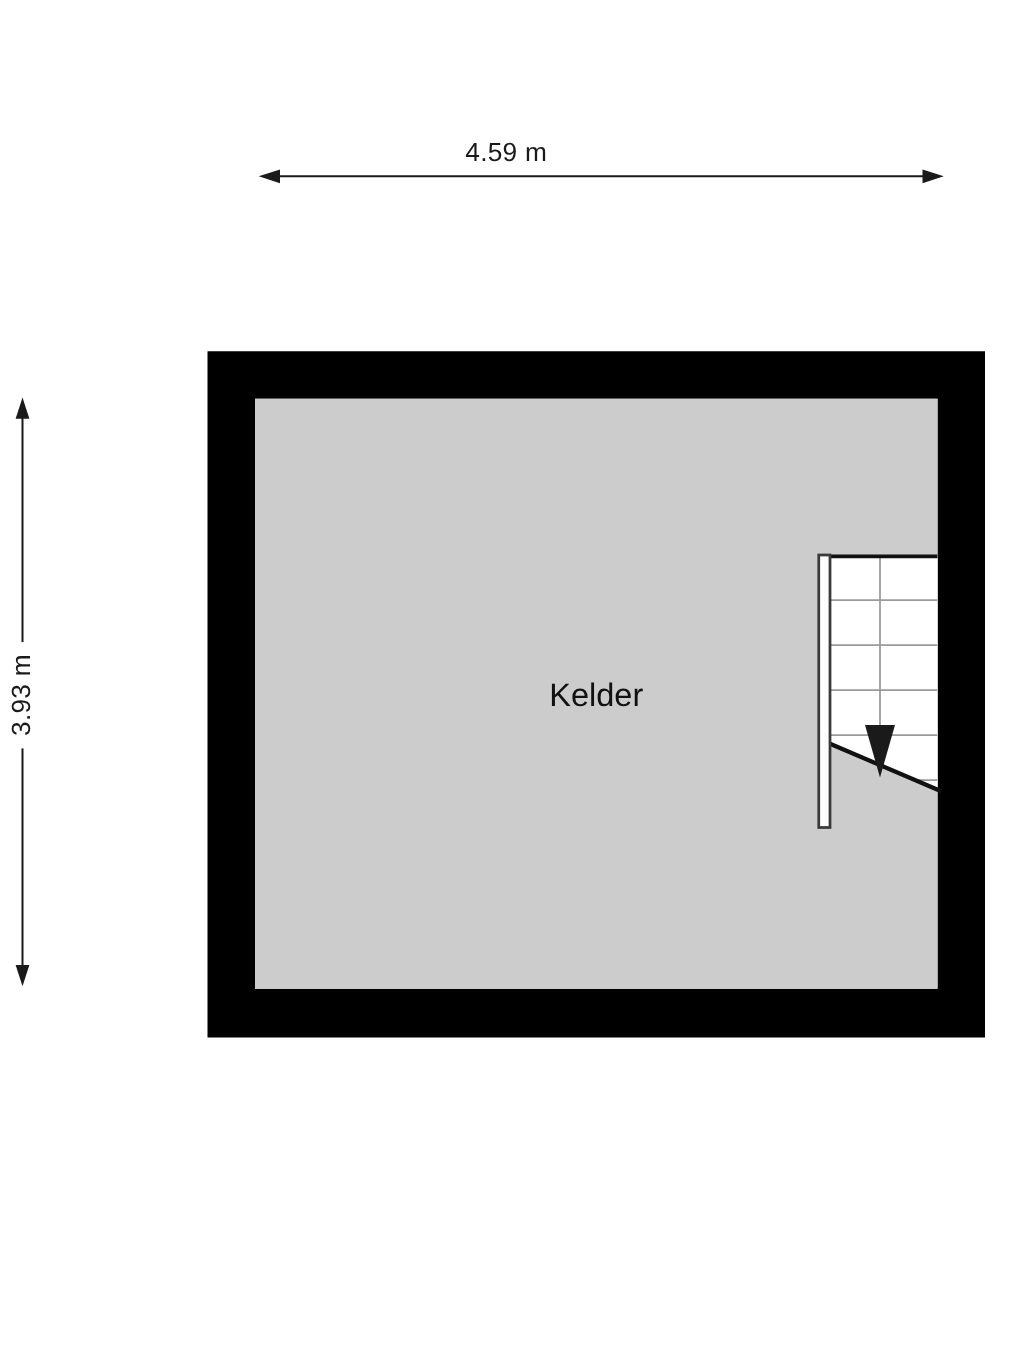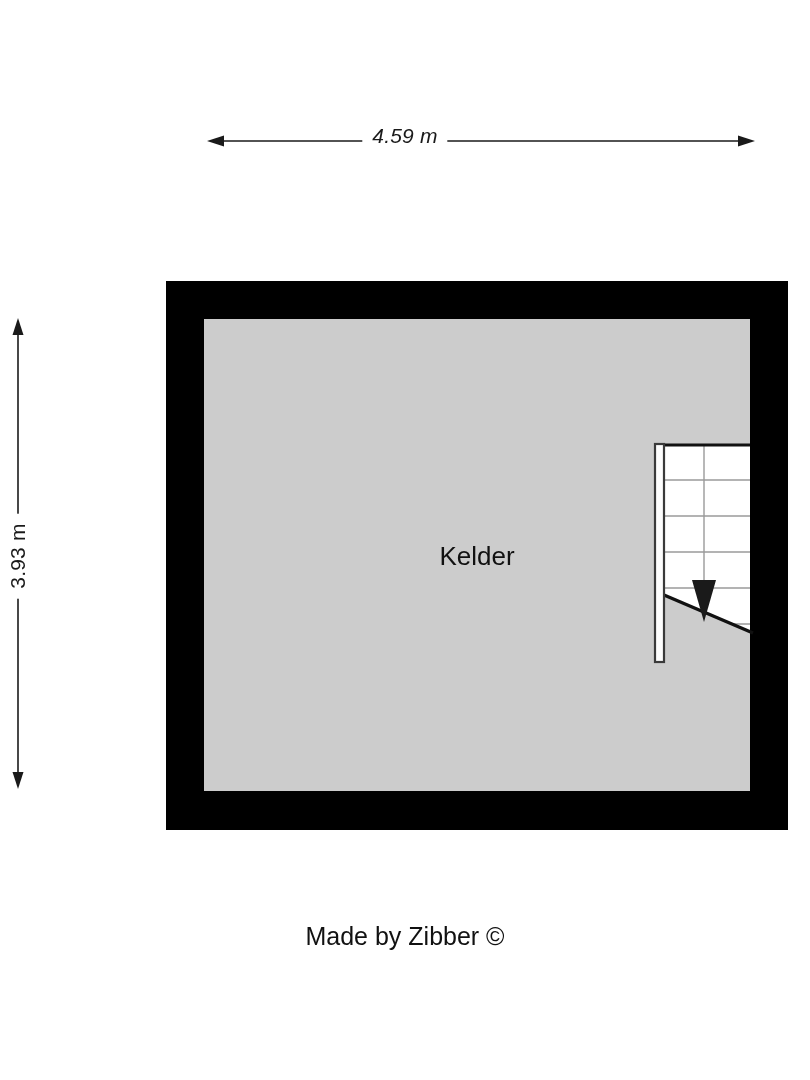--- a/index.html
+++ b/index.html
@@ -33,24 +33,23 @@
     position: absolute;
     font-family: "Liberation Sans", sans-serif;
     font-size: 21px;
     color: #1a1a1a;
     background: #ffffff;
     white-space: nowrap;
     letter-spacing: 0.2px;
   }
   #dim-horizontal-label {
     left: 405px;
-    top: 124px;
+    top: 111px;
     transform: translateX(-50%);
     padding: 0 10px;
-    font-style: italic;
   }
   #dim-vertical-label {
     left: 18px;
     top: 556px;
     transform: translate(-50%, -50%) rotate(-90deg);
     padding: 0 10px;
   }
   #room-label {
     position: absolute;
     left: 477px;
@@ -130,15 +129,14 @@
       </g>
     </g>
   </svg>
 
   <div class="dim-label" id="dim-horizontal-label">4.59 m</div>
 
   <div class="dim-label" id="dim-vertical-label">3.93 m</div>
 
   <div id="room-label">Kelder</div>
 
-  <div id="footer-credit">Made by Zibber ©</div>
 
 </div>
 
 </body></html>

